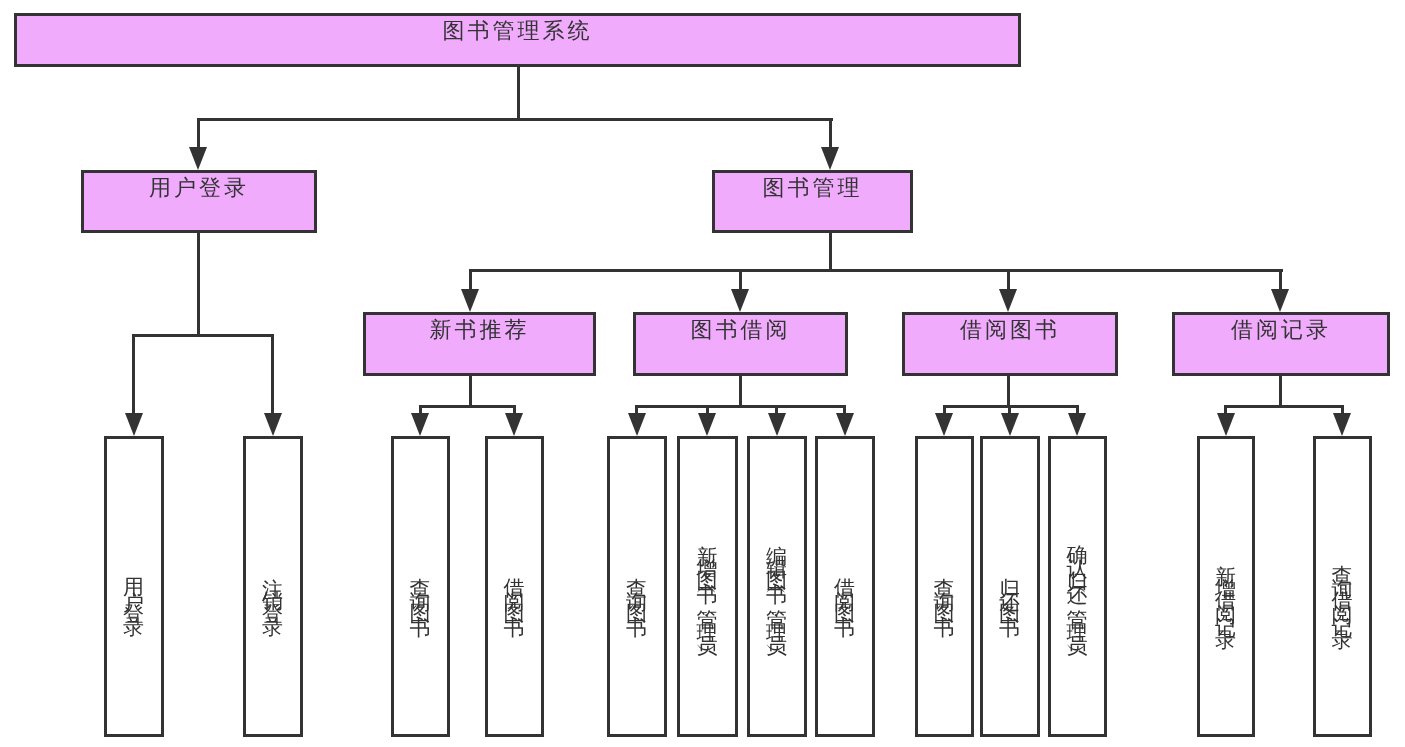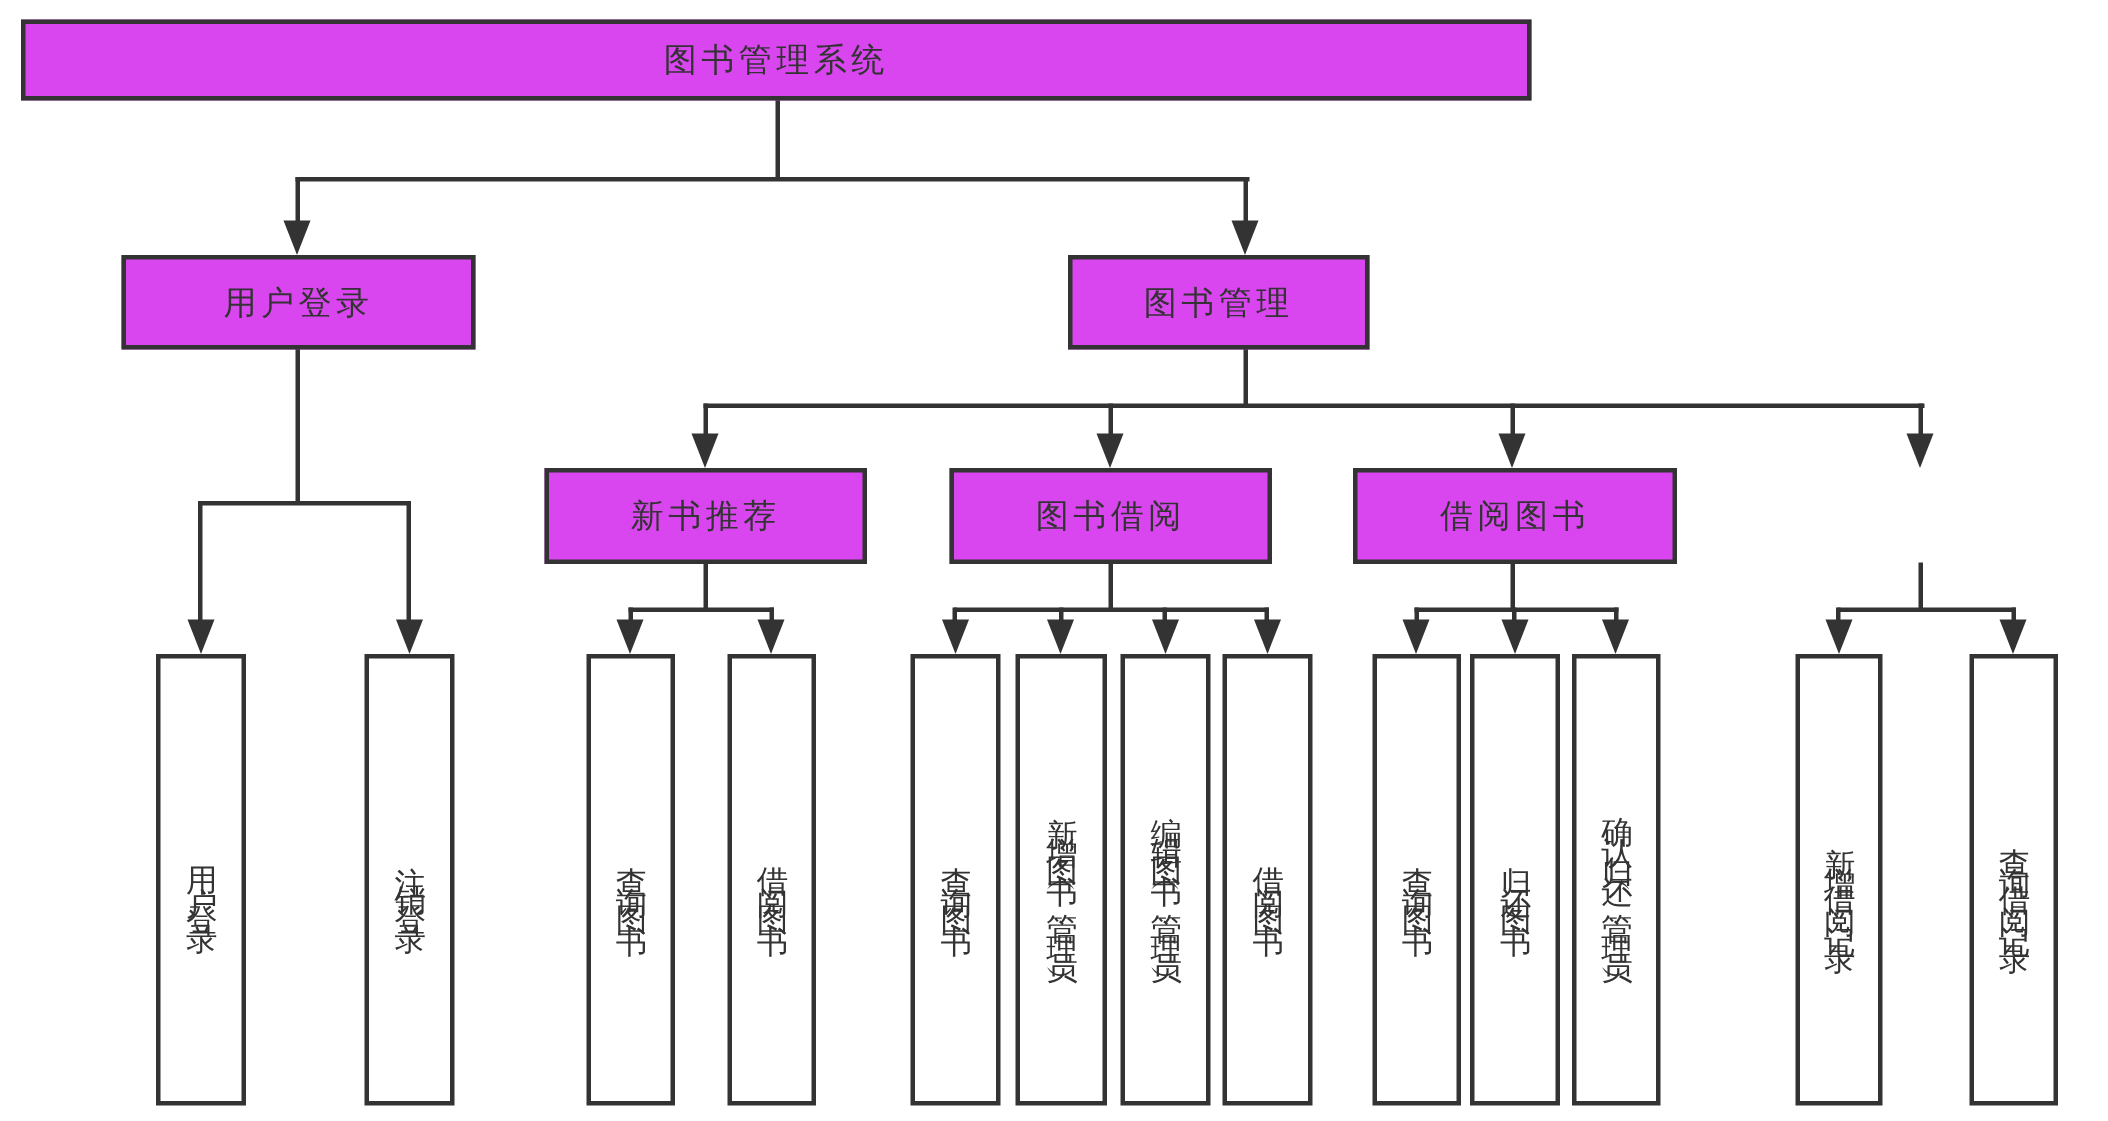--- a/index.html
+++ b/index.html
@@ -8,23 +8,23 @@
     width: 1405px;
     height: 747px;
     background: #ffffff;
     overflow: hidden;
     font-family: "Liberation Sans", sans-serif;
   }
   .box {
     position: absolute;
     box-sizing: border-box;
     border: 3px solid #333333;
-    background: #d946ef;
+    background: #f0abfc;
     display: flex;
-    align-items: center;
+    align-items: flex-start;
     justify-content: center;
     z-index: 2;
   }
   .box .lbl {
     font-size: 22px;
     letter-spacing: 3px;
     color: #333333;
     white-space: nowrap;
   }
   .vbox {
@@ -75,28 +75,31 @@
     <span class="lbl">图书管理系统</span>
   </div>
 
   <div class="box" style="left:81px;top:170px;width:236px;height:63px">
     <span class="lbl">用户登录</span>
   </div>
   <div class="box" style="left:712px;top:170px;width:201px;height:63px">
     <span class="lbl">图书管理</span>
   </div>
 
-  <div class="box" style="left:363px;top:312px;width:215px;height:64px">
+  <div class="box" style="left:363px;top:312px;width:233px;height:64px">
     <span class="lbl">新书推荐</span>
   </div>
   <div class="box" style="left:633px;top:312px;width:215px;height:64px">
     <span class="lbl">图书借阅</span>
   </div>
   <div class="box" style="left:902px;top:312px;width:216px;height:64px">
     <span class="lbl">借阅图书</span>
+  </div>
+  <div class="box" style="left:1172px;top:312px;width:218px;height:64px">
+    <span class="lbl">借阅记录</span>
   </div>
 
   <div class="vbox" style="left:104px;top:436px;width:60px;height:301px">
     <span class="lbl">用户登录</span>
   </div>
   <div class="vbox" style="left:243px;top:436px;width:60px;height:301px">
     <span class="lbl">注销登录</span>
   </div>
 
   <div class="vbox" style="left:391px;top:436px;width:59px;height:301px">

